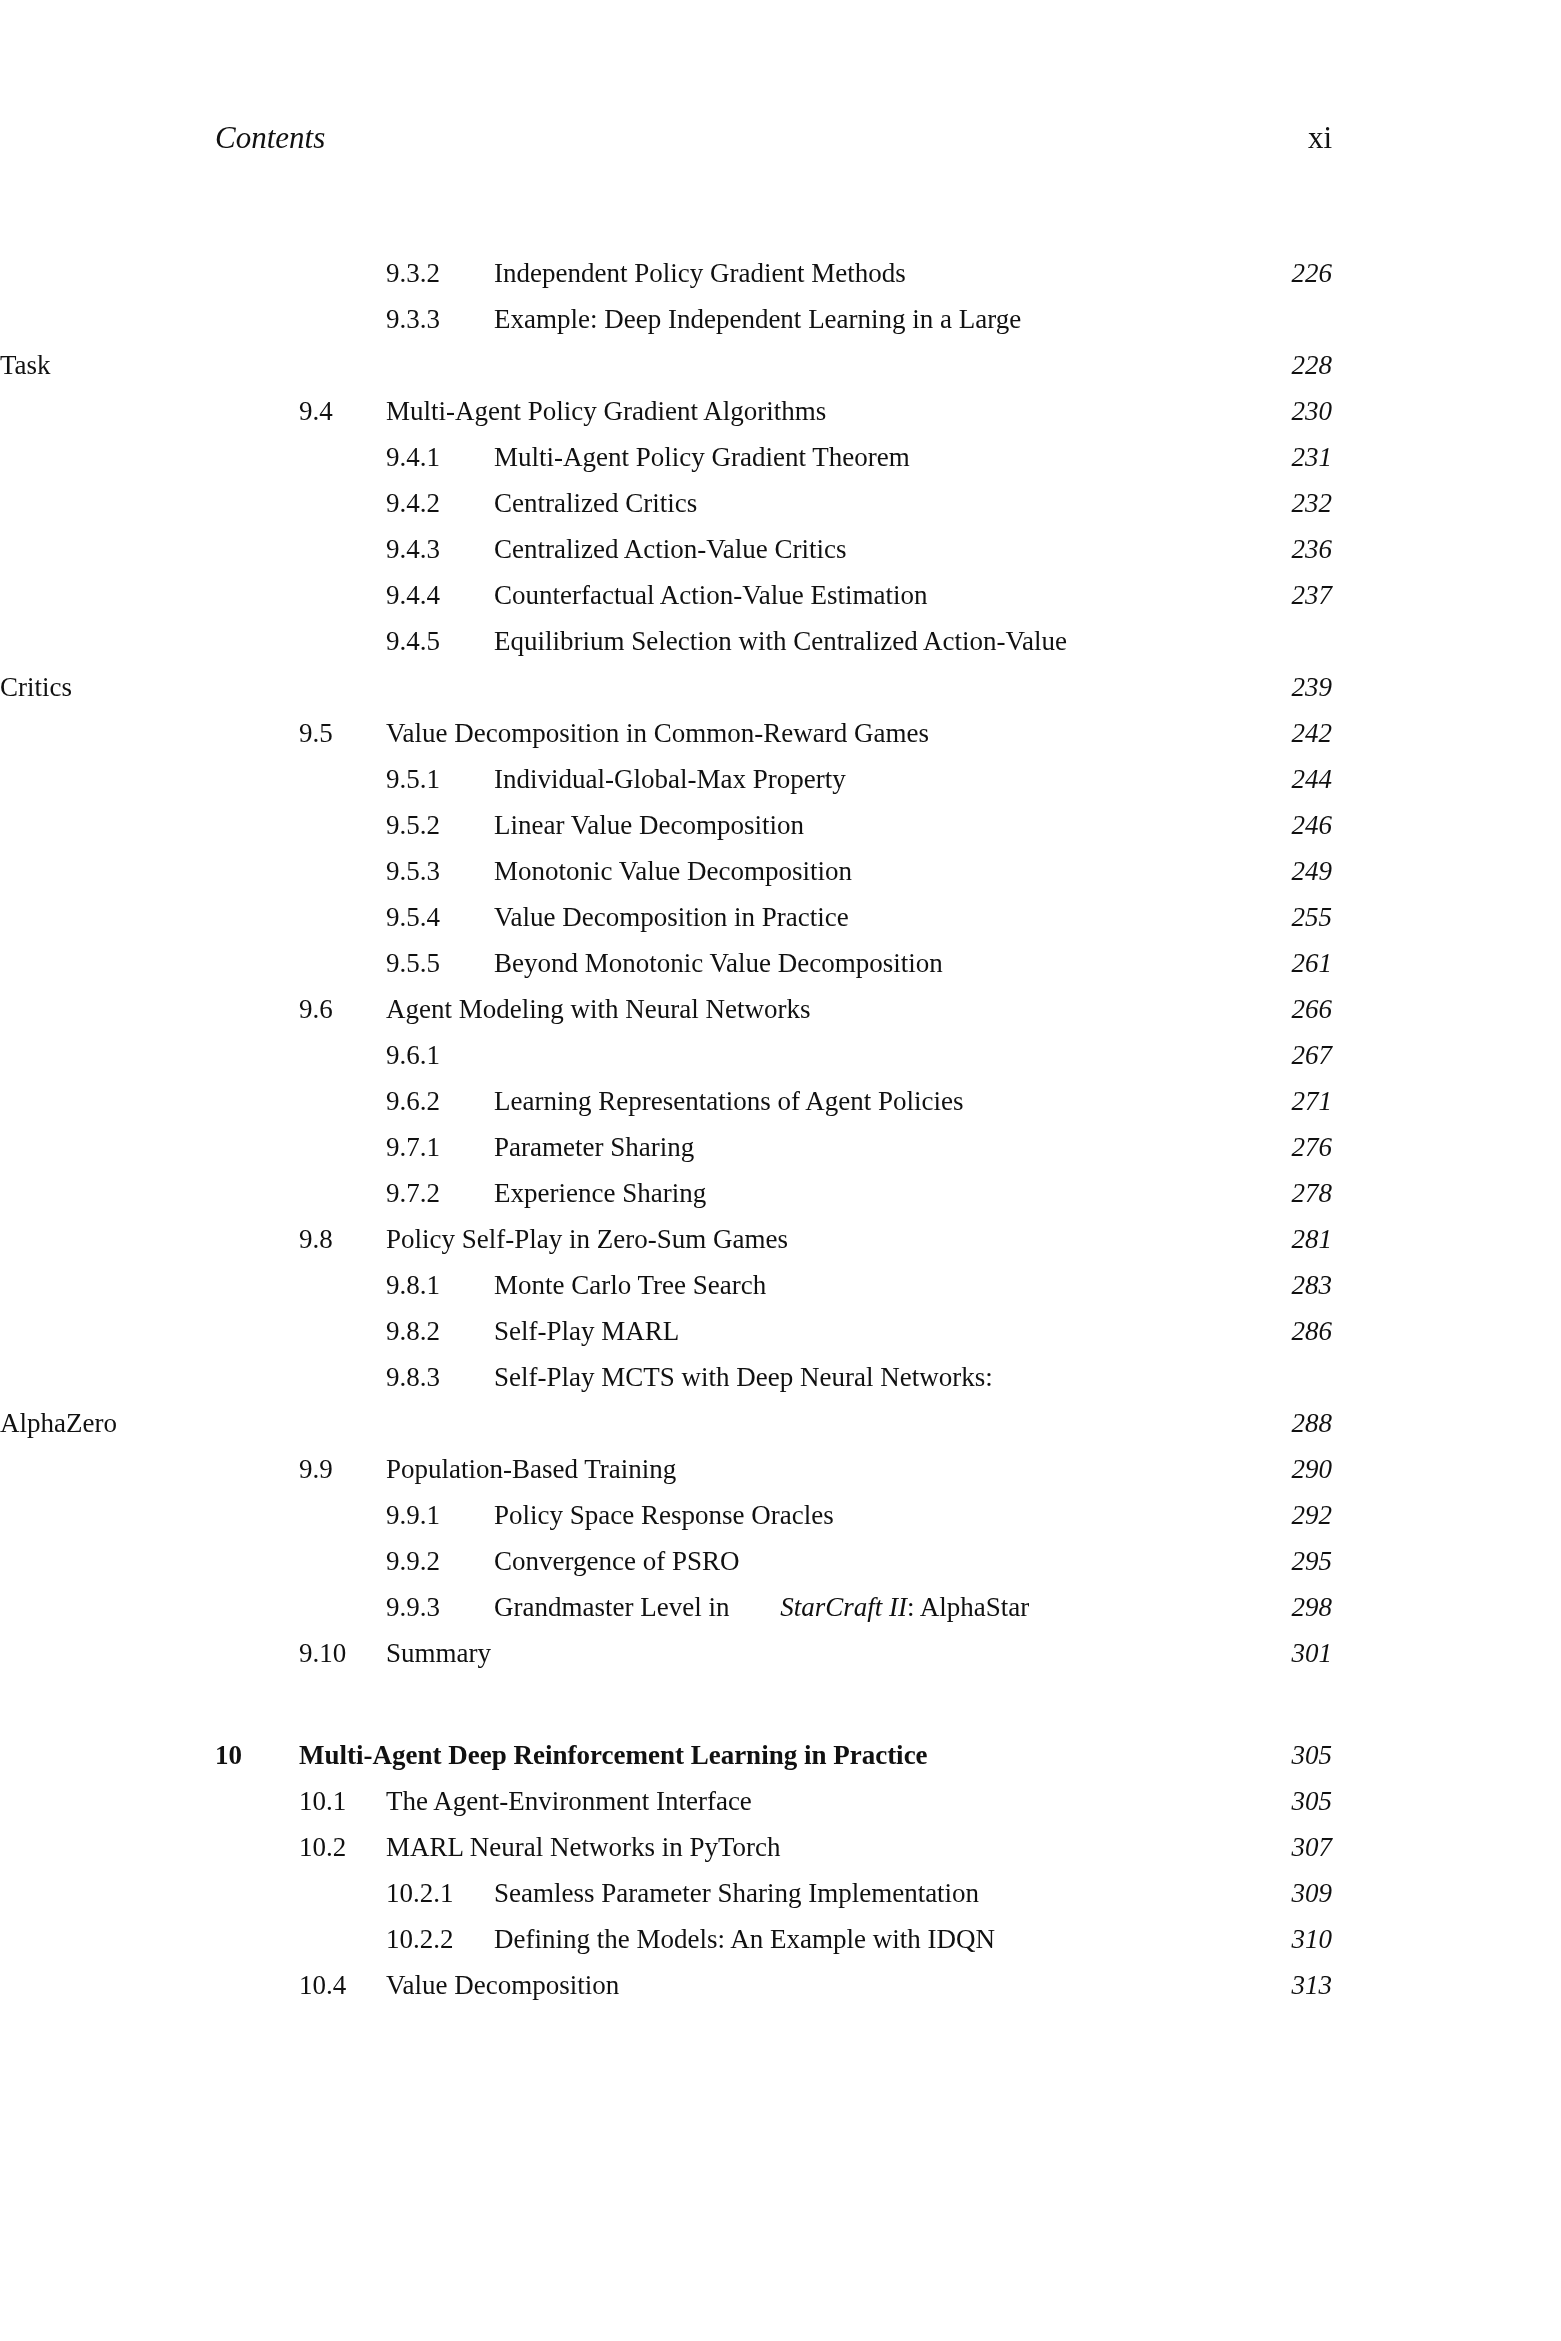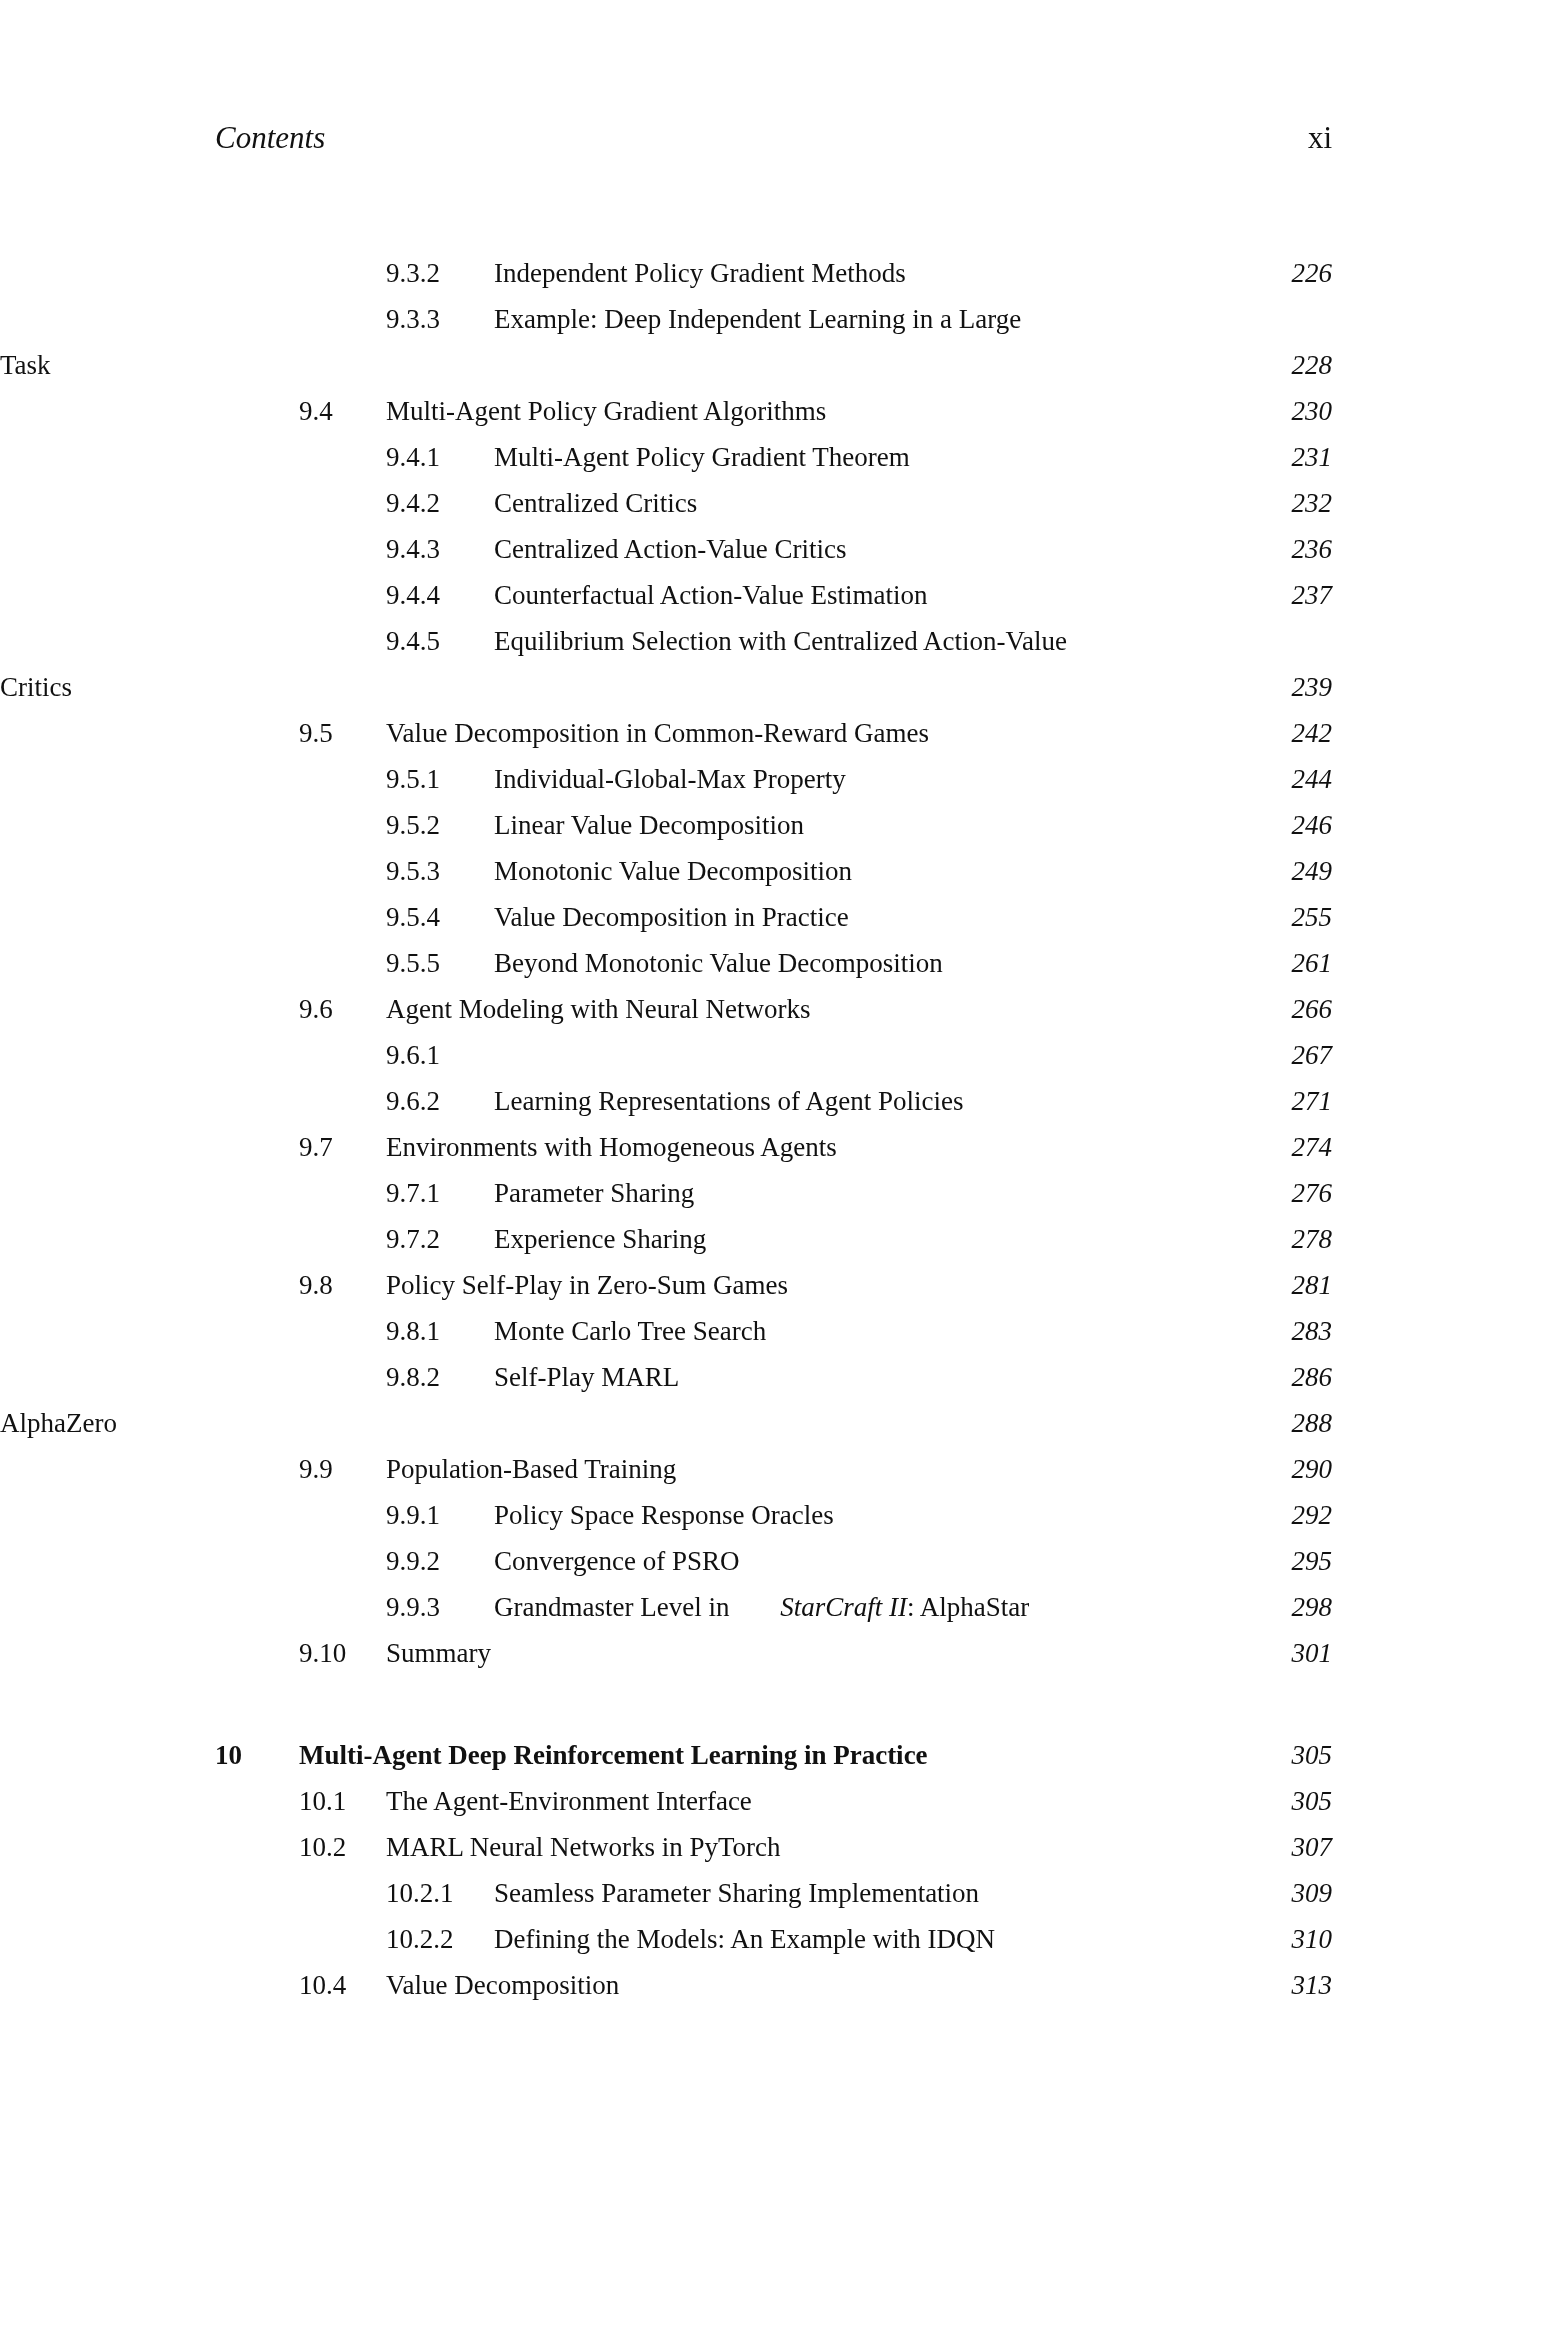--- a/index.html
+++ b/index.html
@@ -118,25 +118,20 @@
     </div>
     <div class="row lvl-sub">
       <span class="num">9.6.1</span>
       <span class="page">267</span>
     </div>
     <div class="row lvl-sub">
       <span class="num">9.6.2</span>
       <span class="title">Learning Representations of Agent Policies</span>
       <span class="page">271</span>
     </div>
-    <div class="row lvl-section">
-      <span class="num">9.7</span>
-      <span class="title">Environments with Homogeneous Agents</span>
-      <span class="page">274</span>
-    </div>
     <div class="row lvl-sub">
       <span class="num">9.7.1</span>
       <span class="title">Parameter Sharing</span>
       <span class="page">276</span>
     </div>
     <div class="row lvl-sub">
       <span class="num">9.7.2</span>
       <span class="title">Experience Sharing</span>
       <span class="page">278</span>
     </div>
@@ -147,20 +142,25 @@
     </div>
     <div class="row lvl-sub">
       <span class="num">9.8.1</span>
       <span class="title">Monte Carlo Tree Search</span>
       <span class="page">283</span>
     </div>
     <div class="row lvl-sub">
       <span class="num">9.8.2</span>
       <span class="title">Self-Play MARL</span>
       <span class="page">286</span>
+    </div>
+    <div class="row lvl-sub">
+      <span class="num">9.8.3</span>
+      <span class="title">Self-Play MCTS with Deep Neural Networks:</span>
+      <span class="page"></span>
     </div>
     <div class="row lvl-cont">
       <span class="num"></span>
       <span class="title">AlphaZero</span>
       <span class="page">288</span>
     </div>
     <div class="row lvl-section">
       <span class="num">9.9</span>
       <span class="title">Population-Based Training</span>
       <span class="page">290</span>

